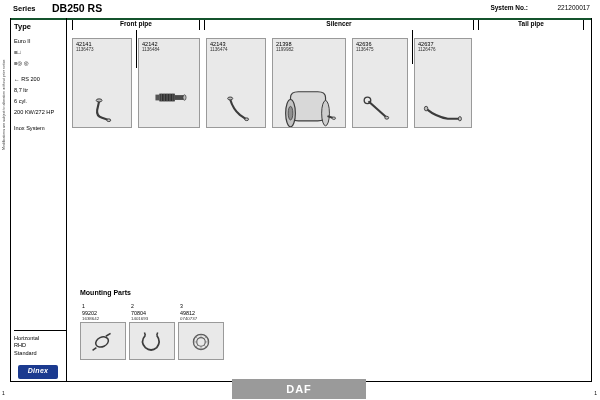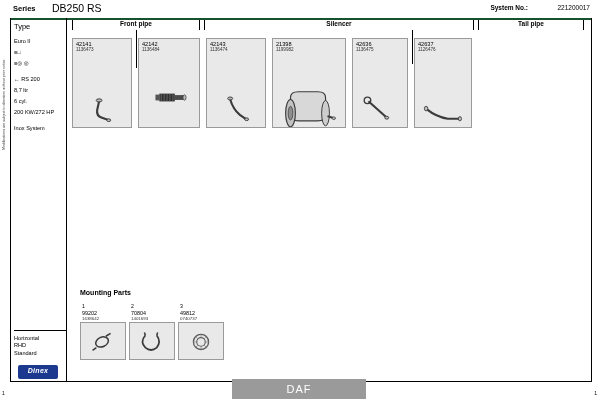--- a/index.html
+++ b/index.html
@@ -28,21 +28,21 @@
     left: 10px; top: 2px;
     width: 582px; height: 16px;
     border-bottom: 2px solid #14532d;
   }
   .hdr-series-label {
     position: absolute; left: 3px; top: 2px;
     font-size: 7.5px; font-weight: bold;
   }
   .hdr-series-value {
     position: absolute; left: 42px; top: 0px;
-    font-size: 10.5px; font-weight: normal;
+    font-size: 10.5px; font-weight: bold;
   }
   .hdr-sysno-label {
     position: absolute; right: 64px; top: 2px;
     font-size: 6.5px; font-weight: bold;
     white-space: nowrap;
   }
   .hdr-sysno-value {
     position: absolute; right: 2px; top: 2px;
     font-size: 6.5px;
     white-space: nowrap;
@@ -62,21 +62,21 @@
   
   .left-col {
     position: absolute;
     left: 10px; top: 18px;
     width: 57px; height: 364px;
     border-right: 1px solid #000;
     box-sizing: border-box;
   }
   .type-label {
     position: absolute; left: 4px; top: 4px;
-    font-size: 7.5px; font-weight: normal;
+    font-size: 7.5px; font-weight: bold;
   }
   .spec-list {
     position: absolute; left: 4px; top: 18px;
     width: 52px;
     font-size: 5.6px;
     line-height: 11px;
   }
   .spec-list div { white-space: nowrap; }
   .spec-gap { height: 5px; }
   .bottom-spec {
@@ -225,21 +225,21 @@
     left: 232px; top: 379px;
     width: 134px; height: 20px;
     background: #9a9a9a;
   }
   .footer-text {
     position: absolute;
     left: 0; top: 4px; width: 134px;
     text-align: center;
     color: #fff;
     font-size: 11px;
-    font-weight: normal;
+    font-weight: bold;
     letter-spacing: 1px;
   }
 
   svg { display: block; }
 </style>
 </head>
 <body>
 
 <div class="page">
 

